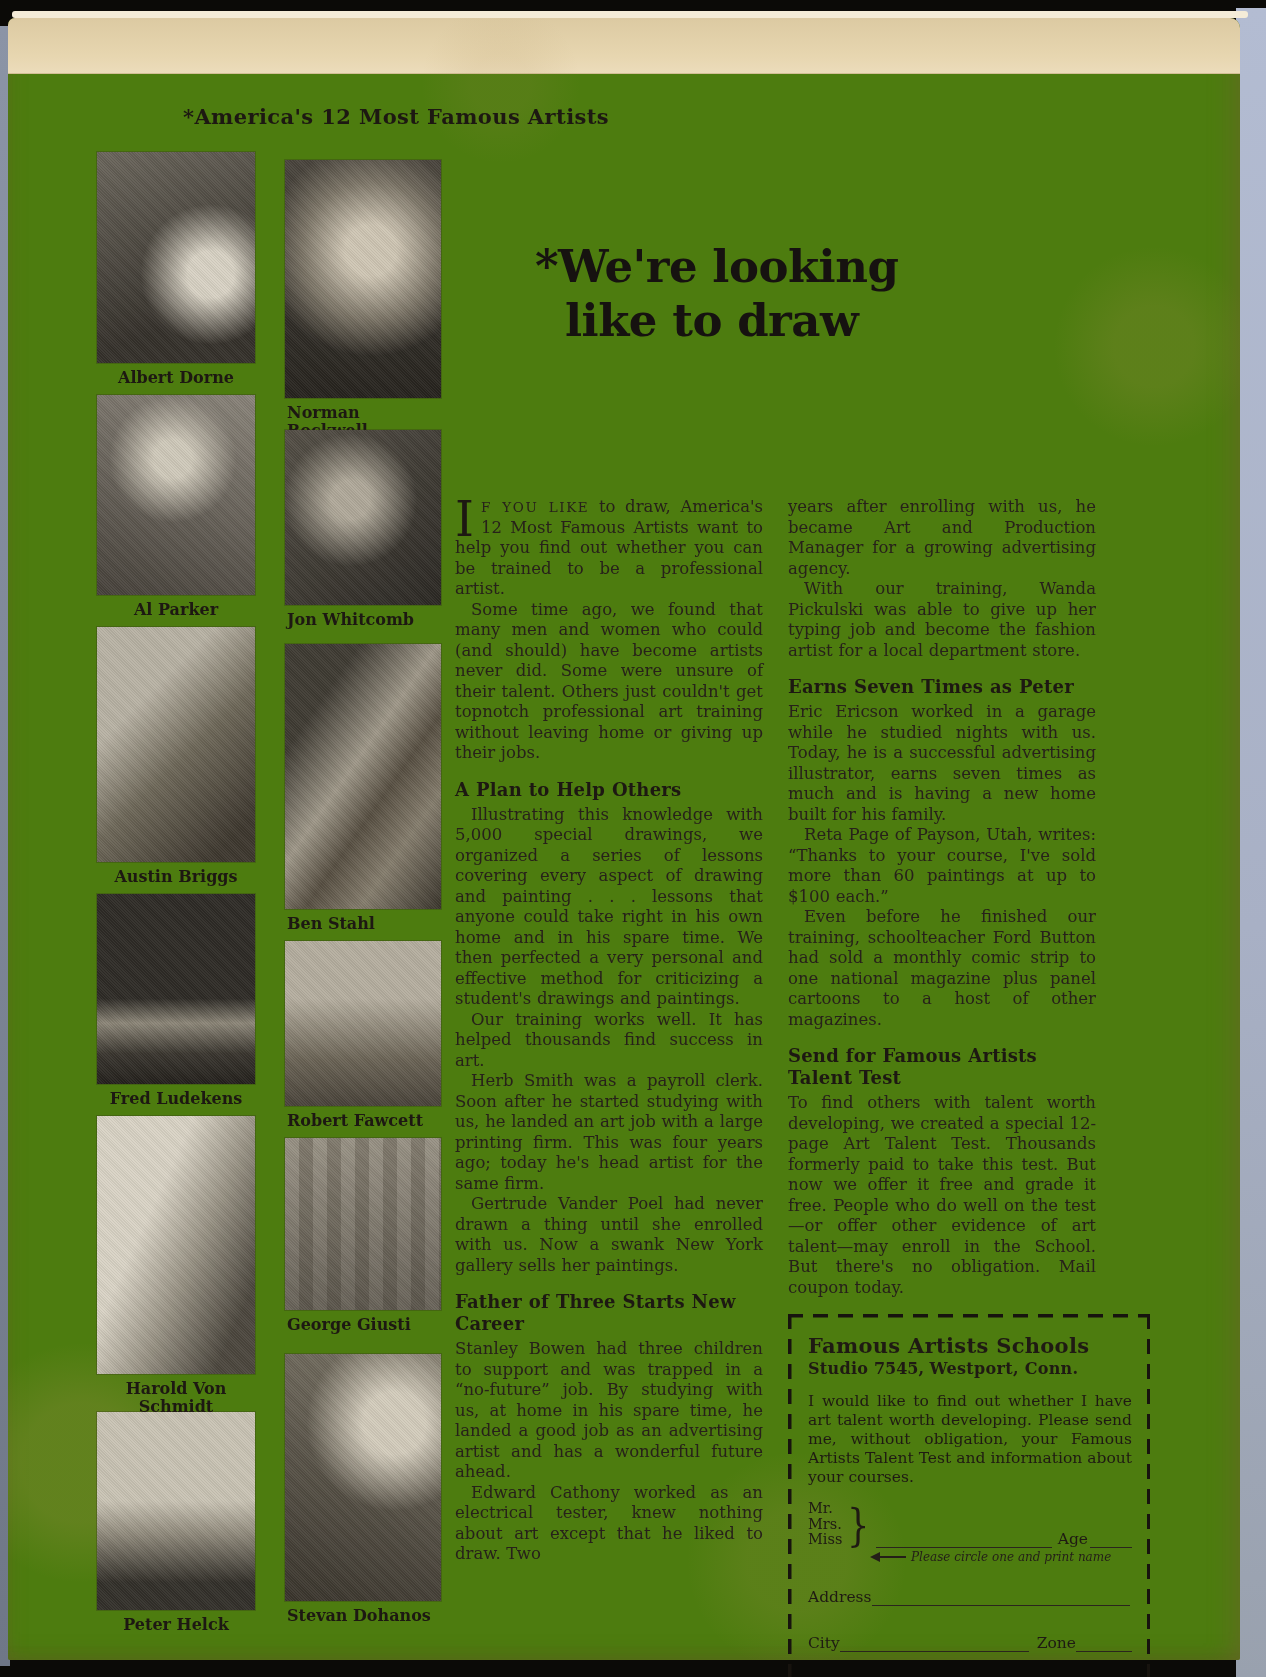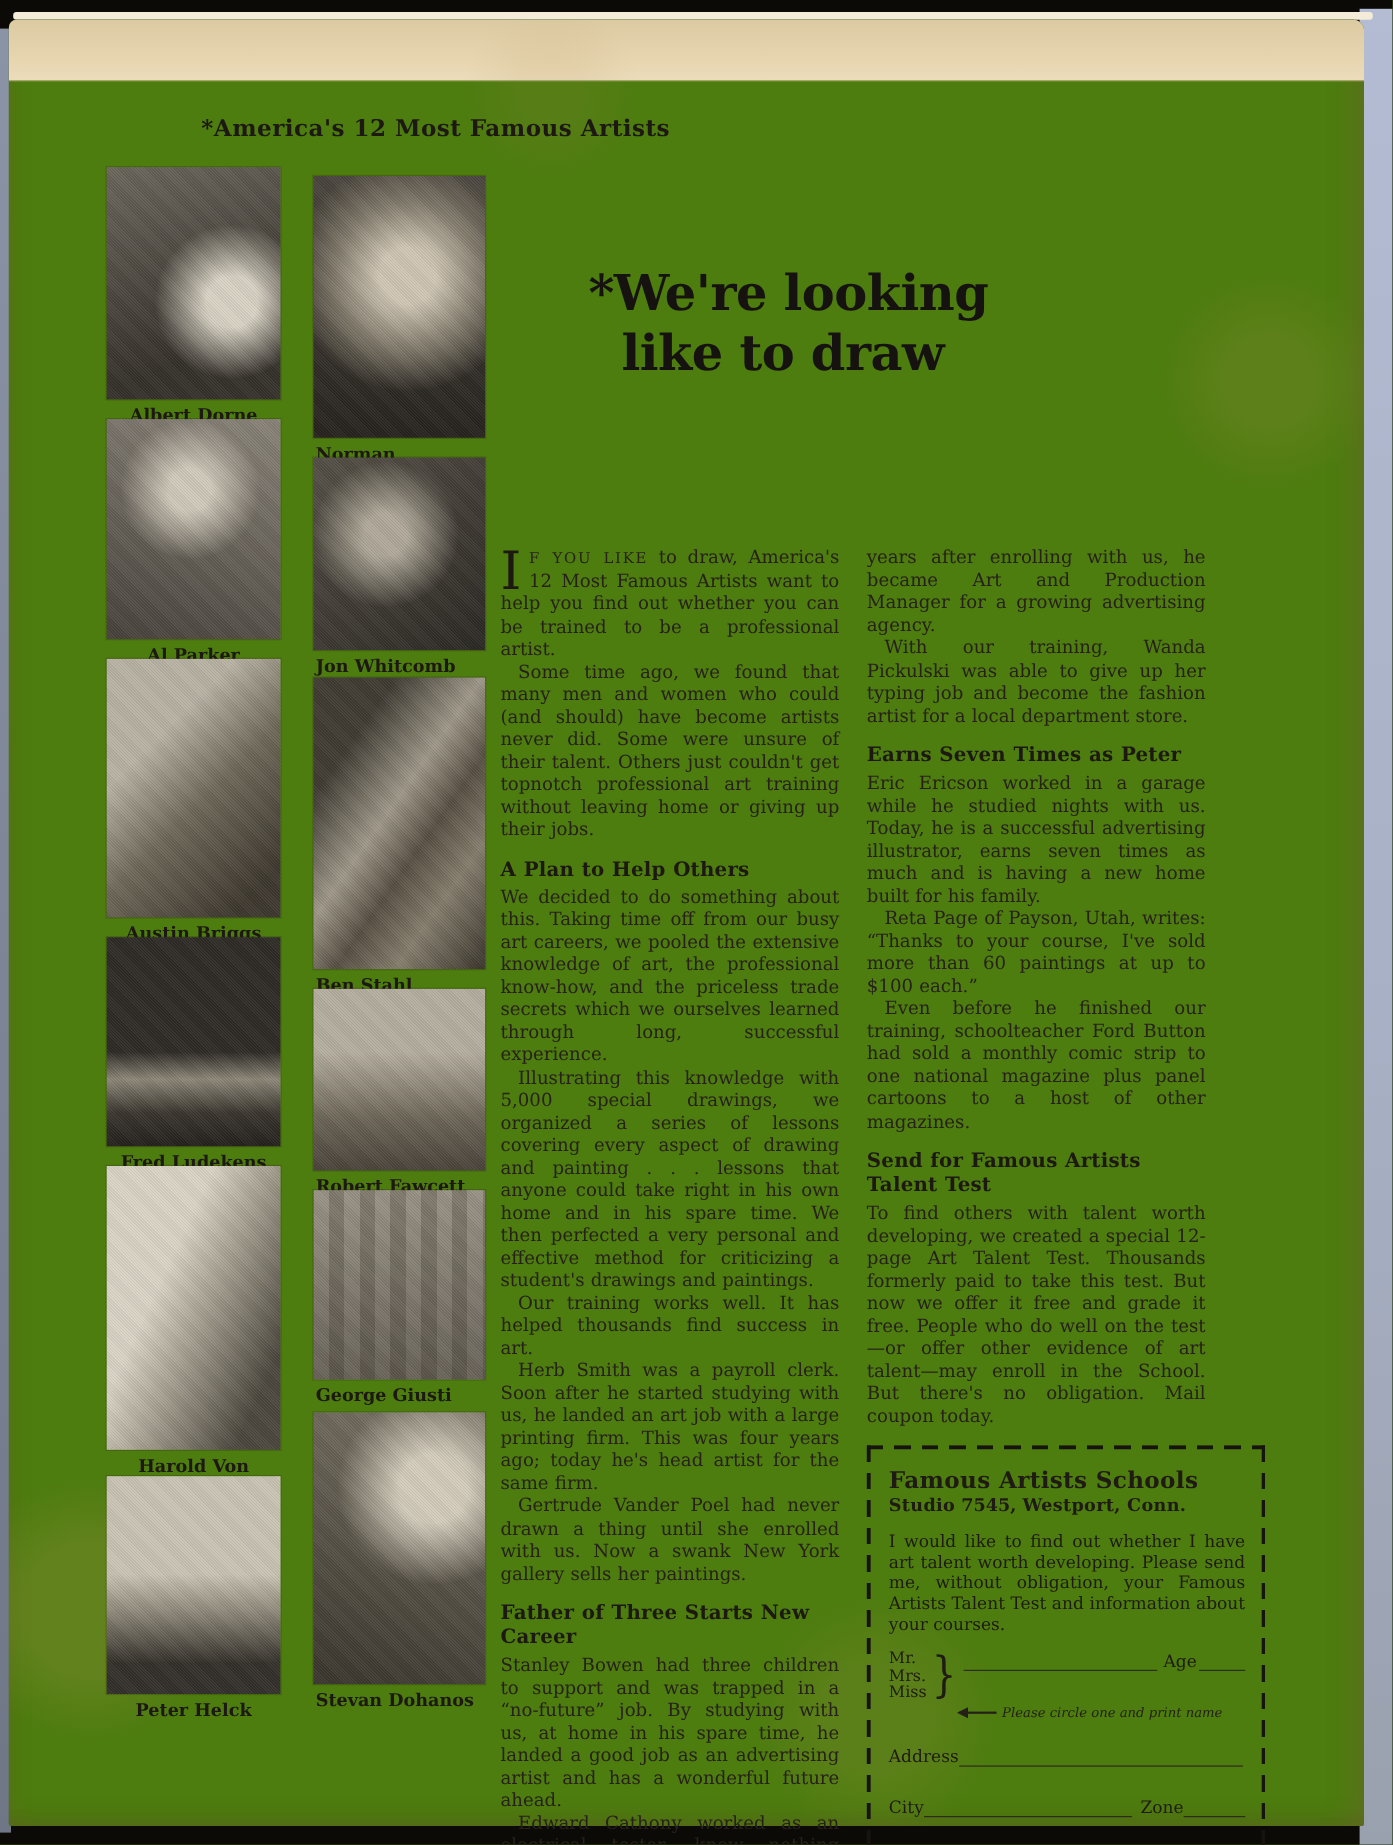--- a/index.html
+++ b/index.html
@@ -72,21 +72,21 @@
   figure.photo .img {
     width:100%; position:relative;
     box-shadow:0 0 0 1px rgba(45,35,22,.25);
   }
   figure.photo .img::after {
     content:""; position:absolute; inset:0;
     background:repeating-linear-gradient(45deg, rgba(255,255,255,.05) 0 1px, rgba(0,0,0,.06) 1px 2px);
   }
   figure.photo figcaption {
     font-weight:bold; font-size:16px; color:#1d1812;
-    padding:6px 0 4px 0; height:18px; line-height:18px;
+    padding:6px 0 4px 0; height:32px; line-height:18px;
   }
   .col-photos.left figcaption { text-align:center; }
   .col-photos.right figcaption { text-align:left; padding-left:2px; }
 
   
   .col-photos.left figure:nth-of-type(1) .img { height:211px;
     background:radial-gradient(circle at 72% 58%, #d8d2c4 0 14%, transparent 42%), linear-gradient(160deg,#6b665c,#35312b 75%); }
   .col-photos.left figure:nth-of-type(2) .img { height:200px;
     background:radial-gradient(circle at 48% 32%, #cfc9ba 0 12%, transparent 40%), linear-gradient(200deg,#8a847a,#46413a); }
   .col-photos.left figure:nth-of-type(3) .img { height:235px;
@@ -147,21 +147,21 @@
     background-size:100% 3.5px,100% 3.5px,3.5px 100%,3.5px 100%;
     background-position:top left,bottom left,top left,top right;
     background-repeat:no-repeat;
   }
   .coupon .school { font-weight:bold; font-size:21px; letter-spacing:.3px; line-height:24px; }
   .coupon .studio { font-size:16px; line-height:22px; margin-bottom:12px;font-weight:bold; }
   .coupon .studio b { letter-spacing:.3px; }
   .coupon .cbody {
     font-size:15.5px; line-height:19px; text-align:justify; margin-bottom:14px;
   }
-  .name-block { display:flex; align-items:flex-start; margin-bottom:2px; }
+  .name-block { display:flex; align-items:flex-end; margin-bottom:2px; }
   .titles { font-size:14.5px; line-height:15.5px; font-weight:bold; }
   .titles div { font-weight:normal; }
   .brace { font-size:44px; font-weight:200; line-height:44px; padding:0 4px 0 2px; transform:scaleX(.8); }
   .name-line { flex:1; display:flex; align-items:flex-end; font-size:15.5px; }
   .nline { flex:1; border-bottom:1.5px solid #2a251d; height:18px; }
   .agelab { padding:0 2px 0 6px; }
   .aline { width:42px; border-bottom:1.5px solid #2a251d; height:18px; }
   .circle-note {
     display:flex; align-items:center;
     margin:2px 0 24px 64px; font-style:italic; font-size:12px; color:#241f18;
@@ -262,21 +262,20 @@
     </div>
 
   <div class="article c1">
     <p class="lead"><span class="dropcap">I</span><span class="sc">f you like</span><span> to draw, America's 12 Most Famous Artists want to help you find out whether you can be trained to be a professional artist.</span></p>
     <div>
 
         <div class="k-p ind">Some time ago, we found that many men and women who could (and should) have become artists never did. Some were unsure of their talent. Others just couldn't get topnotch professional art training without leaving home or giving up their jobs.</div>
 
         <div class="k-h">A Plan to Help Others</div>
 
-        <div class="k-p">We decided to do something about this. Taking time off from our busy art careers, we pooled the extensive knowledge of art, the professional know-how, and the priceless trade secrets which we ourselves learned through long, successful experience.</div>
 
         <div class="k-p ind">Illustrating this knowledge with 5,000 special drawings, we organized a series of lessons covering every aspect of drawing and painting . . . lessons that anyone could take right in his own home and in his spare time. We then perfected a very personal and effective method for criticizing a student's drawings and paintings.</div>
 
         <div class="k-p ind">Our training works well. It has helped thousands find success in art.</div>
 
         <div class="k-p ind">Herb Smith was a payroll clerk. Soon after he started studying with us, he landed an art job with a large printing firm. This was four years ago; today he's head artist for the same firm.</div>
 
         <div class="k-p ind">Gertrude Vander Poel had never drawn a thing until she enrolled with us. Now a swank New York gallery sells her paintings.</div>
 
         <div class="k-h">Father of Three Starts New Career</div>

